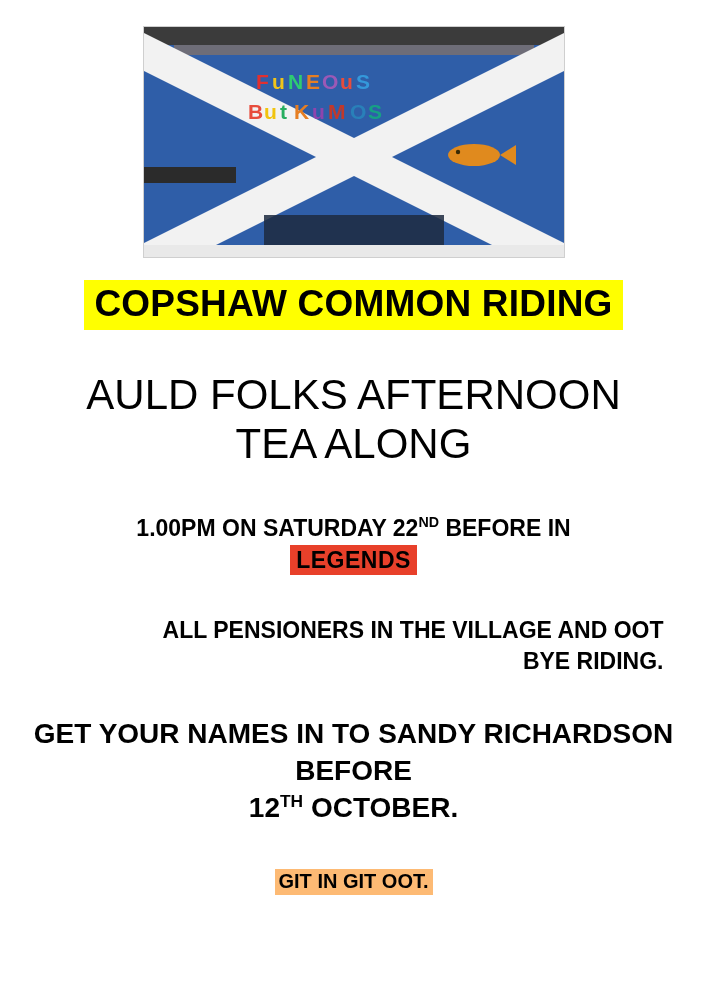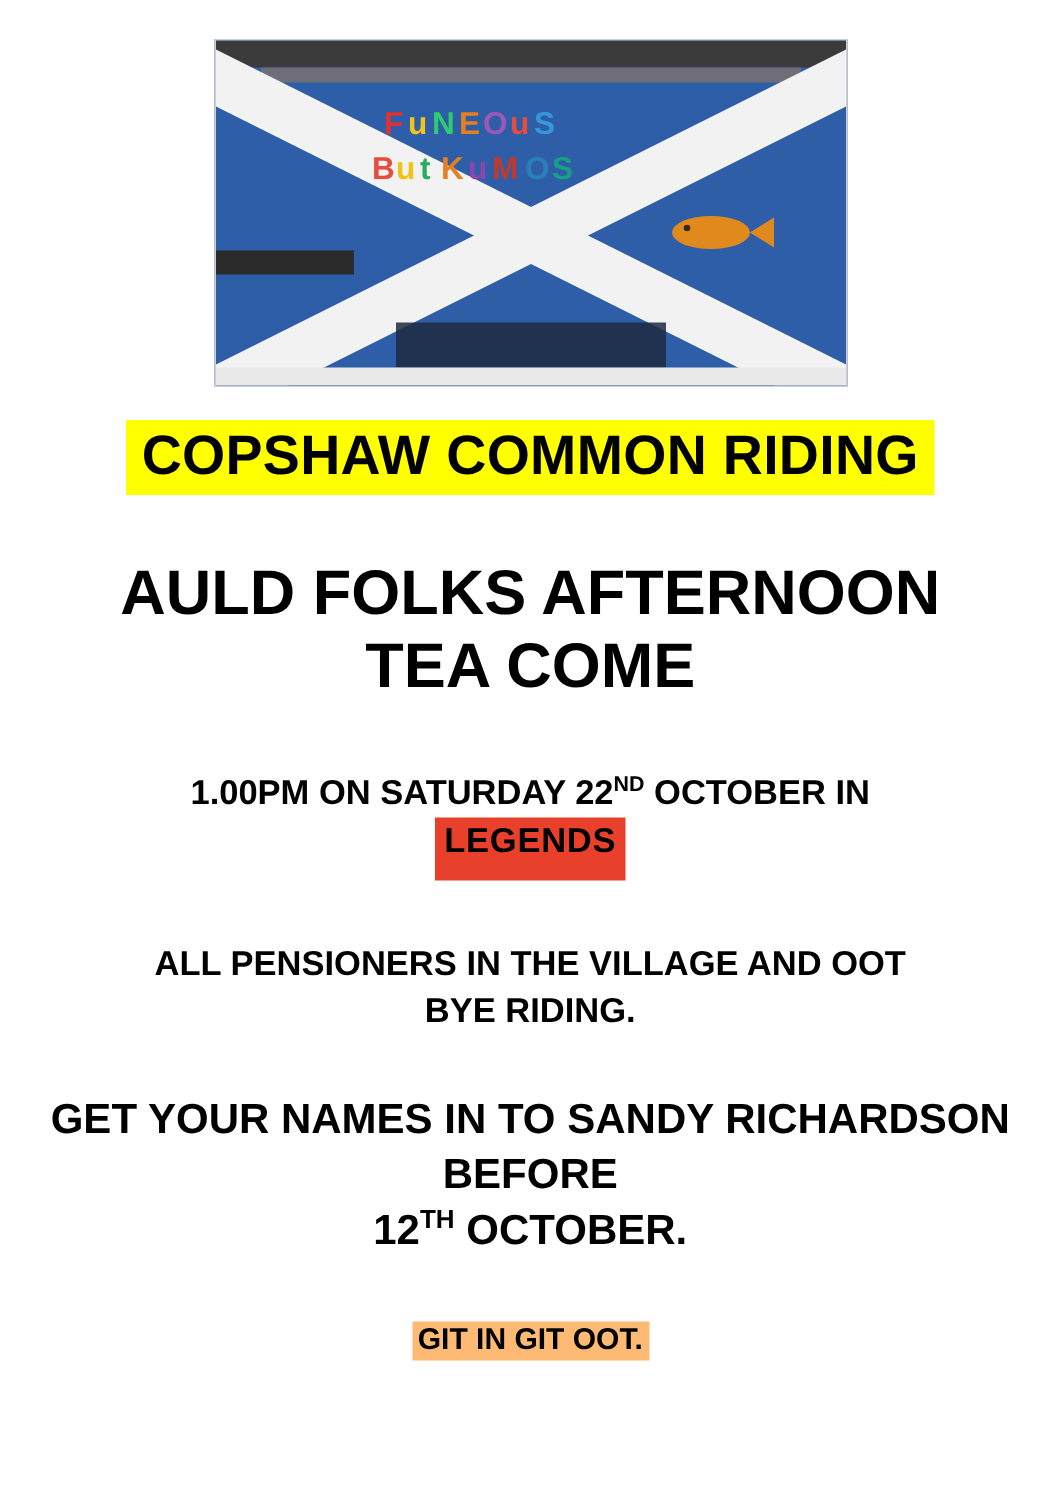--- a/index.html
+++ b/index.html
@@ -51,50 +51,50 @@
     letter-spacing: 0.2px;
     line-height: 1.18;
     padding: 2px 10px 4px 10px;
     white-space: nowrap;
   }
 
   
   .main-heading {
     text-align: center;
     font-size: 42px;
-    font-weight: bold;
+    font-weight: normal;
     line-height: 1.18;
     margin: 40px auto 16px auto;
     max-width: 640px;
   }
 
   
   .block {
     text-align: center;
     font-size: 23px;
     font-weight: bold;
     line-height: 1.32;
     margin: 0 auto;
     max-width: 620px;
   }
   .block.when { margin-top: 44px; }
-  .block.invite { margin-top: 40px; }
+  .block.invite { margin-top: 40px; text-align: right; }
   .block.comealong { margin-top: 40px; }
   .block.names {
     margin-top: 40px;
     font-size: 28px;
     max-width: 640px;
   }
   .venue-row {
     margin-top: 2px;
   }
   .venue-highlight {
     display: inline-block;
     background: #e8402a;
-    padding: 0 6px 12px 6px;
+    padding: 0 6px 0 6px;
     font-size: 23px;
     font-weight: bold;
     letter-spacing: 0.5px;
   }
   sup {
     font-size: 0.62em;
     vertical-align: super;
     line-height: 0;
   }
   .closing-row {
@@ -157,25 +157,25 @@
       <rect x="0" y="218" width="420" height="12" fill="#e9e9e9"></rect>
     </svg>
   </div>
 
   <div class="title-row">
     <span class="title-highlight">COPSHAW COMMON RIDING</span>
   </div>
 
   <div class="main-heading">
     <div>AULD FOLKS AFTERNOON</div>
-    <div>TEA COME</div>
+    <div>TEA ALONG</div>
   </div>
 
   <div class="block when">
-    <div class="nowrap"><span>1.00PM ON SATURDAY 22</span><sup>ND</sup><span> OCTOBER IN</span></div>
+    <div class="nowrap"><span>1.00PM ON SATURDAY 22</span><sup>ND</sup><span> BEFORE IN</span></div>
     <div class="venue-row">
       <span class="venue-highlight">LEGENDS</span>
     </div>
   </div>
 
   <div class="block invite">
     <div>ALL PENSIONERS IN THE VILLAGE AND OOT</div>
     <div>BYE RIDING.</div>
   </div>
 

